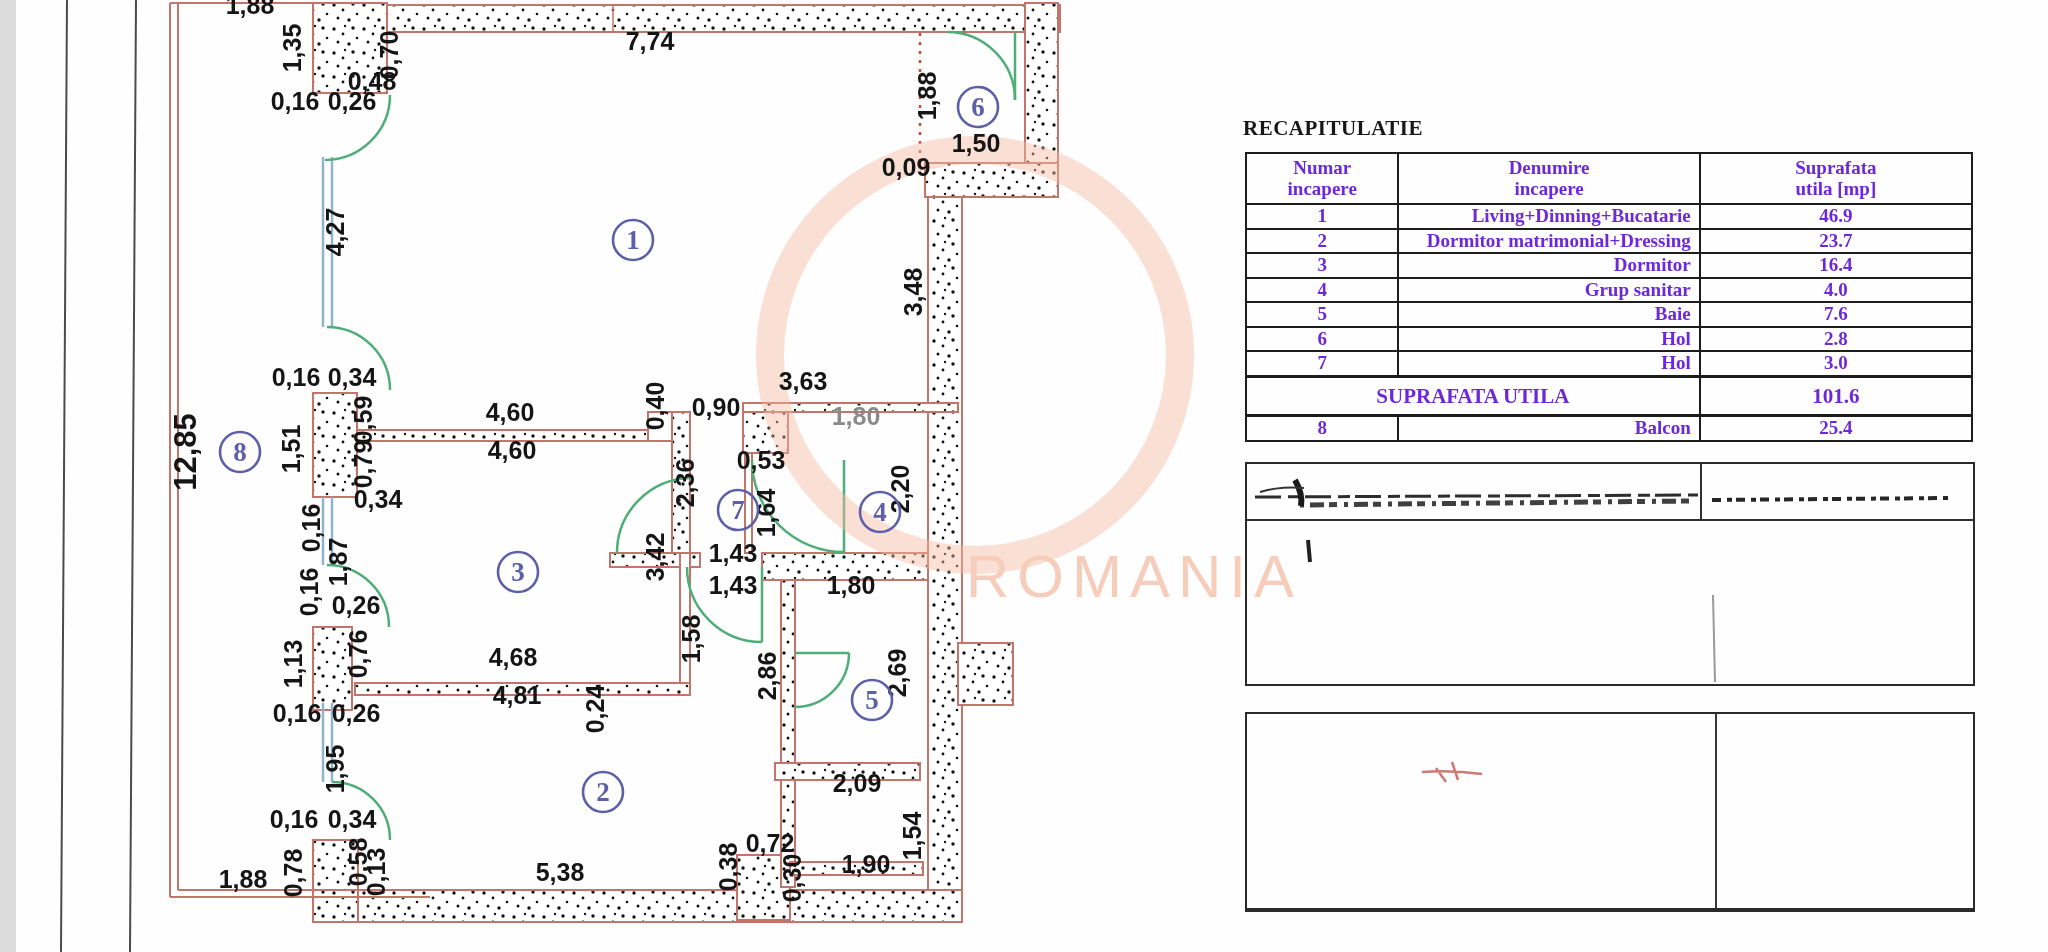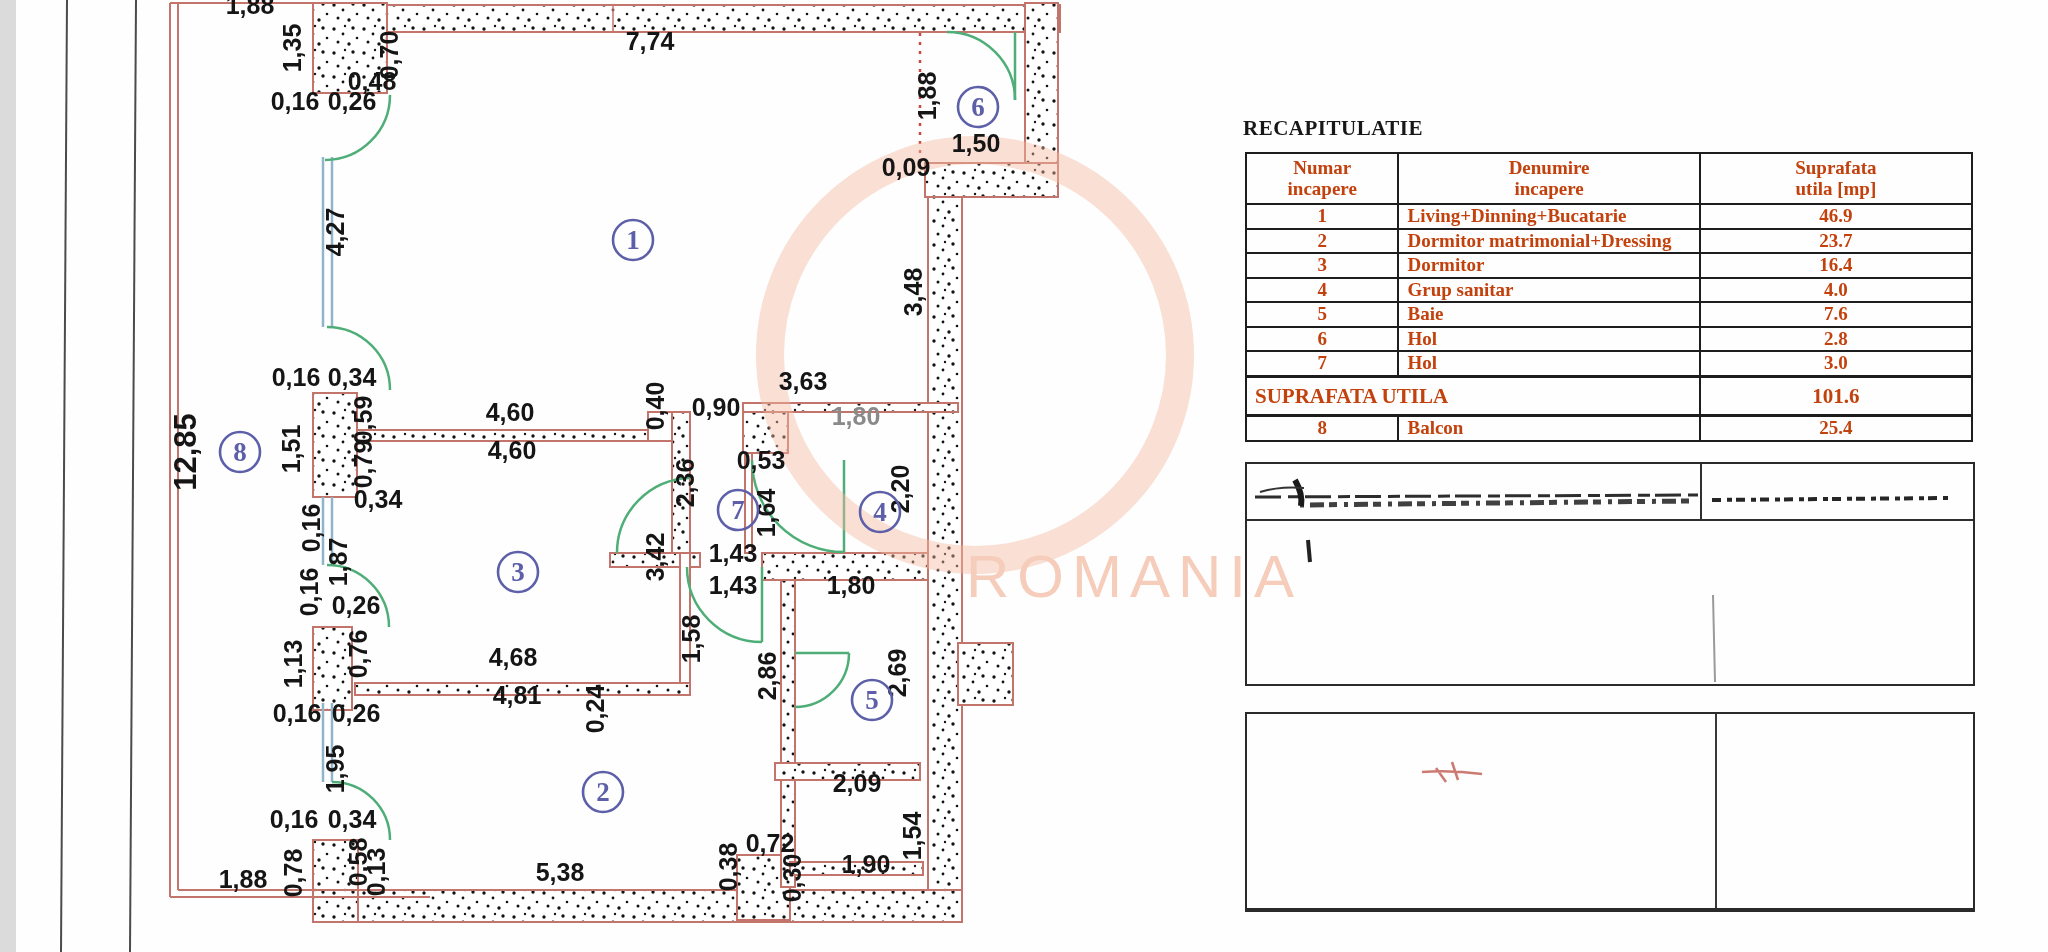--- a/index.html
+++ b/index.html
@@ -8,26 +8,26 @@
   #gutter{position:absolute;left:0;top:0;width:16px;height:952px;
           background:#dbdbdb;border-right:1px solid #c2c2c2;}
   #page{position:absolute;left:16px;top:0;right:0;bottom:0;background:#fefefe;}
   #plan-svg{position:absolute;left:0;top:0;}
   
   #recap-title{position:absolute;left:1243px;top:116px;
       font-family:"Liberation Serif",serif;font-weight:bold;font-size:21px;
       letter-spacing:.5px;color:#171717;}
   #recap-wrap{position:absolute;left:1245px;top:152px;width:728px;}
   table.recap{border-collapse:collapse;width:100%;
-      font-family:"Liberation Serif",serif;color:#c2410c;}
+      font-family:"Liberation Serif",serif;color:#6d28d9;}
   table.recap td,table.recap th{border:2px solid #1d1d1d;font-size:19px;
       font-weight:bold;padding:1px 8px;line-height:1.08;}
   table.recap th{text-align:center;padding:4px 8px;}
   td.c-num{text-align:center;width:21%;}
-  td.c-name{text-align:left;width:41.5%;}
+  td.c-name{text-align:right;width:41.5%;}
   td.c-val{text-align:center;width:37.5%;border-radius:6px;}
   tr.summary td{font-size:21px;padding:7px 8px;border-top-width:3px;border-bottom-width:3px;}
   
   .box{position:absolute;border:2px solid #2a2a2a;background:transparent;}
   #box-sign{left:1245px;top:462px;width:726px;height:220px;}
   #box-sign .strip-line{position:absolute;left:0;top:55px;width:100%;height:0;
       border-top:2px solid #2f2f2f;}
   #box-sign .vdiv{position:absolute;left:453px;top:0;width:0;height:55px;border-left:2px solid #2f2f2f;}
   #box-stamp{left:1245px;top:712px;width:726px;height:194px;border-bottom-width:4px;}
   #box-stamp .vdiv{position:absolute;left:468px;top:0;width:0;height:100%;border-left:2px solid #383838;}
@@ -295,21 +295,21 @@
           <td class="c-num">6</td>
           <td class="c-name">Hol</td>
           <td class="c-val">2.8</td>
         </tr>
         <tr>
           <td class="c-num">7</td>
           <td class="c-name">Hol</td>
           <td class="c-val">3.0</td>
         </tr>
         <tr class="summary">
-          <td colspan="2" style="text-align: left; padding-left: 8px;">SUPRAFATA  UTILA</td>
+          <td colspan="2" style="text-align: center; padding-left: 8px;">SUPRAFATA  UTILA</td>
           <td class="c-val">101.6</td>
         </tr>
         <tr>
           <td class="c-num">8</td>
           <td class="c-name">Balcon</td>
           <td class="c-val">25.4</td>
         </tr>
       </tbody>
   </table>
 </div>

